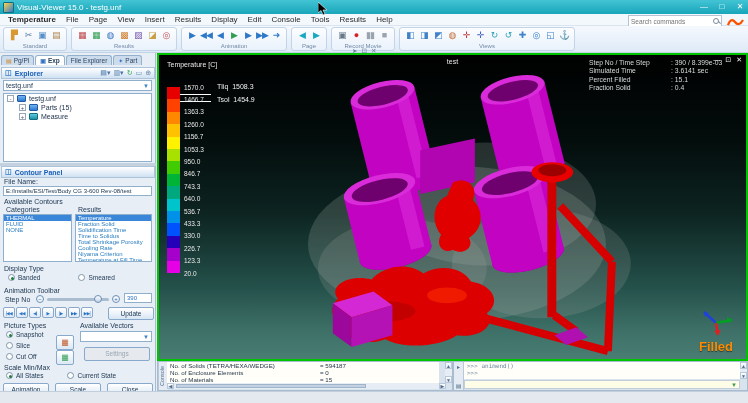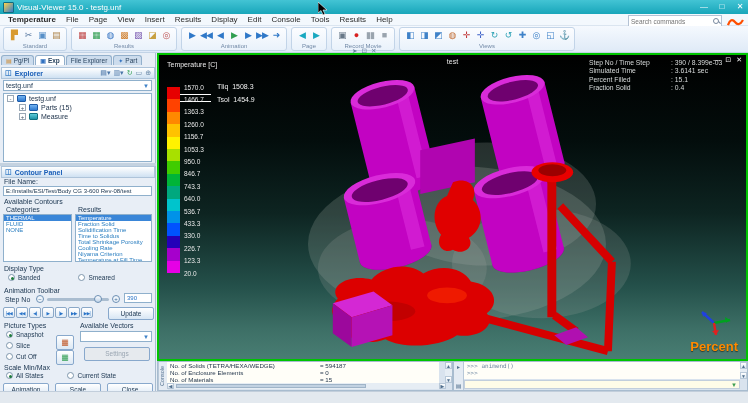--- a/index.html
+++ b/index.html
@@ -557,21 +557,21 @@
 
     <div class="procast">
       <svg width="44" height="30" viewBox="0 0 44 30">
         <path d="M22,16 L10,5" stroke="#2040e0" stroke-width="2.4"></path>
         <polygon points="10,5 15,6 11,10" fill="#2040e0"></polygon>
         <path d="M22,16 L38,13" stroke="#00a020" stroke-width="2.4"></path>
         <polygon points="38,13 33,10 34,16" fill="#00a020"></polygon>
         <path d="M22,16 L24,28" stroke="#e02020" stroke-width="2.4"></path>
         <polygon points="24,28 20,24 27,23" fill="#e02020"></polygon>
       </svg>
-      <div class="ptxt">Percent</div>
+      <div class="ptxt">Filled</div>
     </div>
   </div>
 
   <div class="consoleL">
     <div class="ctab">Console</div>
     <div class="cbody" id="cstats">
         <div class="csrow">
           <span class="cslab">No. of Solids (TETRA/HEXA/WEDGE)</span>
           <span class="csval">= 594187</span>
         </div>

